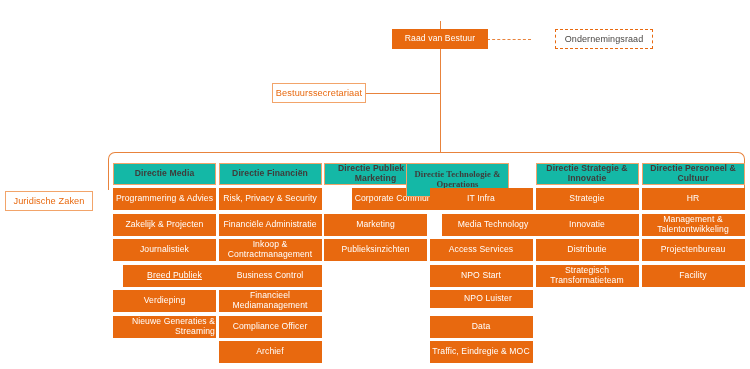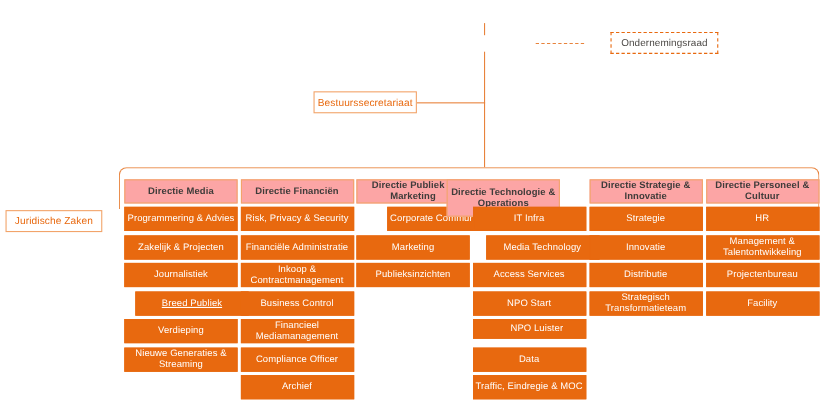--- a/index.html
+++ b/index.html
@@ -39,21 +39,21 @@
   
   .node.outline {
     background: #ffffff;
     border: 1px solid #F2A46A;
     color: #E8690F;
     font-size: 9.2px;
   }
 
   
   .node.header {
-    background: #fca5a5;
+    background: #14b8a6;
     border: 1px solid #F2A46A;
     color: #3F3C3A;
     font-size: 8.6px;
     font-weight: bold;
   }
 
   
   .node.filled {
     background: #E8690F;
     border: 1px solid #E8690F;
@@ -106,26 +106,29 @@
 
   <div class="dashline" style="left:487px; top:39px; width:44px;"></div>
 
   <div class="line v" style="left:440px; top:47px; height:105px;"></div>
 
   <div class="line h" style="left:366px; top:93px; width:75px;"></div>
 
   <div class="bracket" style="left:108px; top:152px; width:637px; height:38px;"></div>
 
 
+  <div class="node filled" style="left:392px; top:29px; width:96px; height:20px;">
+    <span class="txt">Raad van Bestuur</span>
+  </div>
 
   <div class="node dashed" style="left:531px; top:29px; width:98px; height:20px;">
     <span class="txt">Ondernemingsraad</span>
   </div>
 
-  <div class="node outline" style="left:285px; top:83px; width:94px; height:20px;">
+  <div class="node outline" style="left:272px; top:83px; width:94px; height:20px;">
     <span class="txt">Bestuurssecretariaat</span>
   </div>
 
   <div class="node outline" style="left:5px; top:191px; width:88px; height:20px;">
     <span class="txt">Juridische Zaken</span>
   </div>
 
   <div id="columns">
       <div class="node header" style="left: 113px; top: 163px; width: 103px; height: 22px;">
         <span class="txt">Directie Media</span>
@@ -138,21 +141,21 @@
       </div>
       <div class="node filled" style="left: 113px; top: 239px; width: 103px; height: 22px;">
         <span class="txt">Journalistiek</span>
       </div>
       <div class="node filled" style="left: 123px; top: 264.5px; width: 103px; height: 22px; text-decoration: underline;">
         <span class="txt">Breed Publiek</span>
       </div>
       <div class="node filled" style="left: 113px; top: 290px; width: 103px; height: 22px;">
         <span class="txt">Verdieping</span>
       </div>
-      <div class="node filled" style="left: 113px; top: 315.5px; width: 103px; height: 22px;">
+      <div class="node filled" style="left: 113px; top: 315.5px; width: 103px; height: 22px; text-align: right;">
         <span class="txt">Nieuwe Generaties &amp; Streaming</span>
       </div>
       <div class="node header" style="left: 218.5px; top: 163px; width: 103px; height: 22px;">
         <span class="txt">Directie Financiën</span>
       </div>
       <div class="node filled" style="left: 218.5px; top: 188px; width: 103px; height: 22px;">
         <span class="txt">Risk, Privacy &amp; Security</span>
       </div>
       <div class="node filled" style="left: 218.5px; top: 213.5px; width: 103px; height: 22px;">
         <span class="txt">Financiële Administratie</span>
@@ -177,21 +180,21 @@
       </div>
       <div class="node filled" style="left: 324px; top: 188px; width: 103px; height: 22px; margin-left: 28px;">
         <span class="txt">Corporate Communicatie</span>
       </div>
       <div class="node filled" style="left: 324px; top: 213.5px; width: 103px; height: 22px;">
         <span class="txt">Marketing</span>
       </div>
       <div class="node filled" style="left: 324px; top: 239px; width: 103px; height: 22px;">
         <span class="txt">Publieksinzichten</span>
       </div>
-      <div class="node header" style="left: 406px; top: 163px; width: 103px; height: 34px;">
+      <div class="node header" style="left: 406px; top: 163px; width: 103px; height: 34px; font-family: Liberation Serif, serif;">
         <span class="txt">Directie Technologie &amp; Operations</span>
       </div>
       <div class="node filled" style="left: 429.5px; top: 188px; width: 103px; height: 22px;">
         <span class="txt">IT Infra</span>
       </div>
       <div class="node filled" style="left: 429.5px; top: 213.5px; width: 103px; height: 22px; margin-left: 12px;">
         <span class="txt">Media Technology</span>
       </div>
       <div class="node filled" style="left: 429.5px; top: 239px; width: 103px; height: 22px;">
         <span class="txt">Access Services</span>

